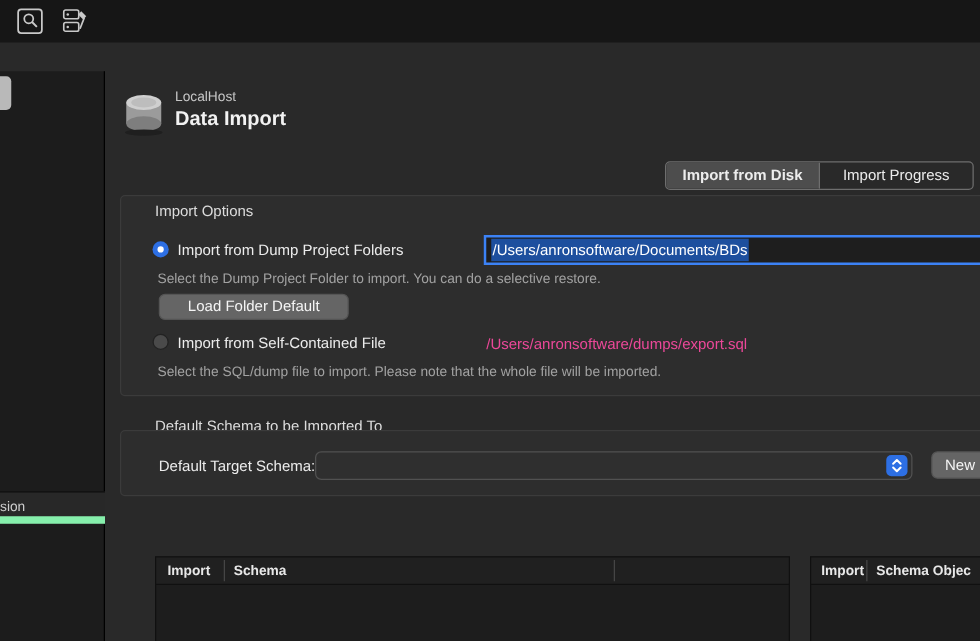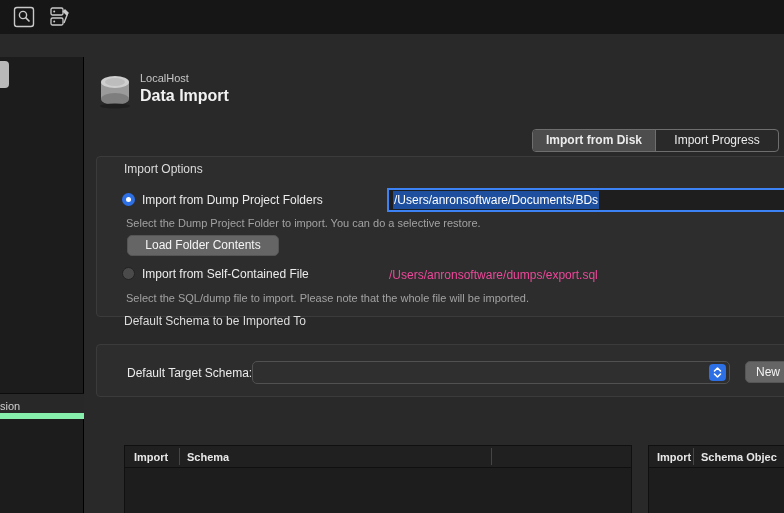--- a/index.html
+++ b/index.html
@@ -126,28 +126,28 @@
 
   <div class="abs panel panel-options"></div>
   <div class="abs section-title" style="left:124px; top:162px;">Import Options</div>
 
   <div class="abs radio on" style="left:122px; top:193px;"></div>
   <div class="abs field-label" style="left:142px; top:193px;">Import from Dump Project Folders</div>
   <div class="abs text-input">
     <span class="sel">/Users/anronsoftware/Documents/BDs</span>
   </div>
   <div class="abs help-text" style="left:126px; top:217px;">Select the Dump Project Folder to import. You can do a selective restore.</div>
-  <div class="abs btn btn-load">Load Folder Contents</div>
+  <div class="abs btn btn-load">Load Folder Default</div>
 
   <div class="abs radio off" style="left:122px; top:267px;"></div>
   <div class="abs field-label" style="left:142px; top:267px;">Import from Self-Contained File</div>
   <div class="abs disabled-path">/Users/anronsoftware/dumps/export.sql</div>
   <div class="abs help-text" style="left:126px; top:292px;">Select the SQL/dump file to import. Please note that the whole file will be imported.</div>
 
-  <div class="abs section-title" style="left:124px; top:314px;">Default Schema to be Imported To</div>
+  <div class="abs section-title" style="left:124px; top:334px;">Default Schema to be Imported To</div>
   <div class="abs panel panel-schema"></div>
   <div class="abs field-label" style="left:127px; top:366px;">Default Target Schema:</div>
   <div class="abs dropdown">
     <span style="font-size:12px; color:#ececec; line-height:21px; padding-left:8px;"></span>
     <span class="stepper">
       <svg width="17" height="17" viewBox="0 0 17 17">
         <polyline points="5.5,7 8.5,4 11.5,7" fill="none" stroke="#fff" stroke-width="1.6" stroke-linecap="round" stroke-linejoin="round"></polyline>
         <polyline points="5.5,10 8.5,13 11.5,10" fill="none" stroke="#fff" stroke-width="1.6" stroke-linecap="round" stroke-linejoin="round"></polyline>
       </svg>
     </span>

